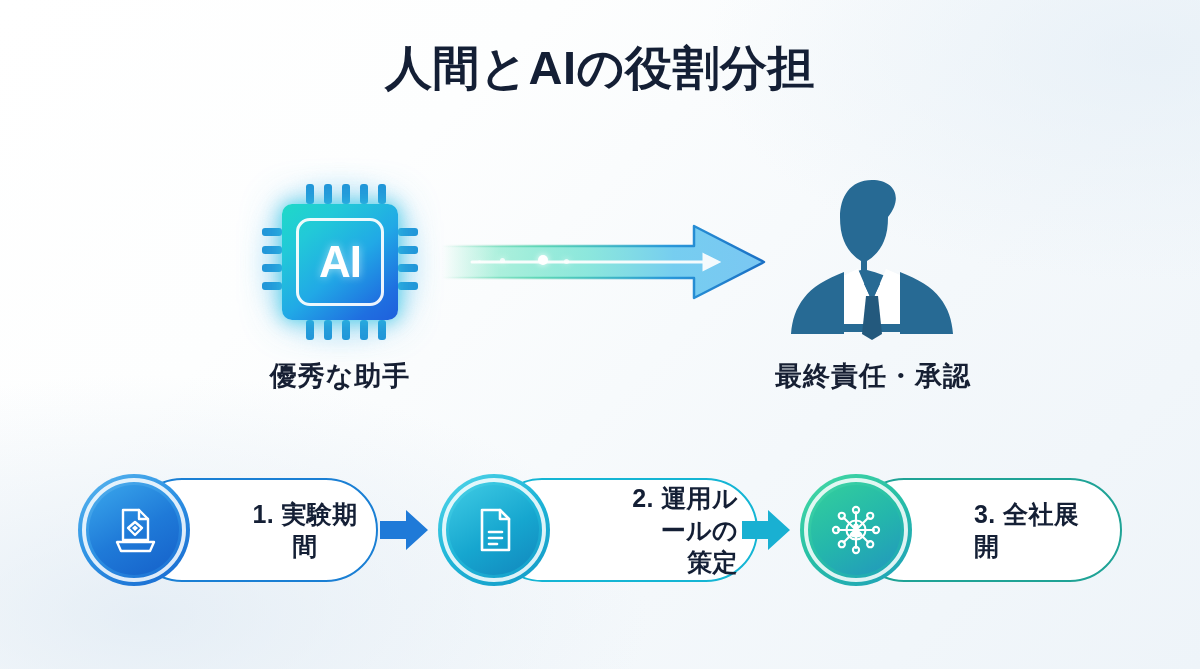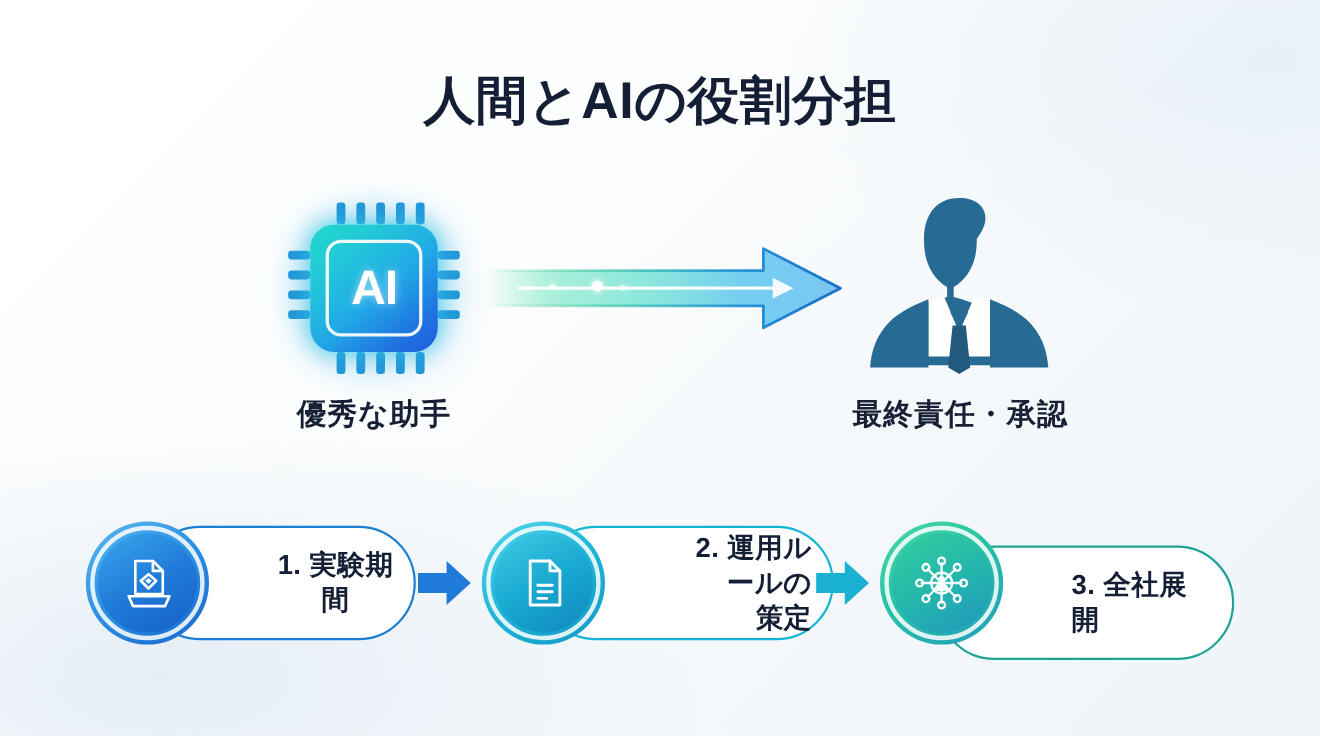--- a/index.html
+++ b/index.html
@@ -21,21 +21,21 @@
     background:
       radial-gradient(ellipse 70% 60% at 12% 92%, rgba(222,233,243,0.75) 0%, rgba(235,242,248,0.0) 60%),
       radial-gradient(ellipse 60% 55% at 96% 8%, rgba(228,238,246,0.7) 0%, rgba(240,246,250,0.0) 62%),
       linear-gradient(135deg, #ffffff 0%, #fdfefe 30%, #f4f8fb 66%, #eef4f9 100%);
     overflow: hidden;
   }
 
   
   .title {
     position: absolute;
-    top: 63px;
+    top: 40px;
     left: 0;
     width: 1200px;
     text-align: center;
     font-size: 47px;
     line-height: 1.18;
     font-weight: 700;
     letter-spacing: 0.5px;
     color: #141f35;
     white-space: nowrap;
   }
@@ -65,21 +65,21 @@
     border-radius: 50%;
     background: radial-gradient(circle, rgba(64,224,220,0.42) 0%, rgba(90,200,240,0.20) 42%, rgba(120,210,250,0.0) 70%);
     filter: blur(6px);
   }
   .chip-body {
     position: absolute;
     left: 32px;
     top: 32px;
     width: 116px;
     height: 116px;
-    border-radius: 22px;
+    border-radius: 10px;
     background: linear-gradient(140deg, #1fd9c8 0%, #22c9d8 24%, #21a9e6 54%, #1f6fe0 84%, #1f5fdc 100%);
     box-shadow: 0 0 18px rgba(46,203,227,0.75), 0 0 42px rgba(60,170,235,0.45);
   }
   .chip-inner {
     position: absolute;
     left: 14px; top: 14px;
     width: 88px; height: 88px;
     box-sizing: border-box;
     border: 3px solid rgba(255,255,255,0.92);
     border-radius: 14px;
@@ -208,21 +208,21 @@
     align-items: center;
     justify-content: center;
   }
 
   
   .step-1 { left: 78px;  width: 300px; }
   .step-1 .pill { width: 248px; text-align: center; }
   .step-2 { left: 438px; width: 320px; }
   .step-2 .pill { width: 268px; }
   .step-3 { left: 800px; width: 322px; }
-  .step-3 .pill { width: 270px; margin-top: 18px; }
+  .step-3 .pill { width: 270px; }
 
   .step-1 .badge { background: linear-gradient(145deg,#5ab7ef 0%,#2f93e4 45%,#1667cf 100%); }
   .step-1 .badge-core { background: linear-gradient(150deg,#3aa7ec 0%,#1f7ad8 52%,#1560c9 100%); }
   .step-2 .pill { border-color: #14b5d4; text-align: right; }
   .step-2 .badge { background: linear-gradient(145deg,#56d7ea 0%,#1fb6d8 48%,#1398c6 100%); }
   .step-2 .badge-core { background: linear-gradient(150deg,#3fcbe4 0%,#16a6cf 55%,#1287bd 100%); }
   .step-3 .pill { border-color: #1fa396; }
   .step-3 .badge { background: linear-gradient(145deg,#47dba4 0%,#27bfa6 48%,#1f9fbb 100%); }
   .step-3 .badge-core { background: linear-gradient(150deg,#33cf9c 0%,#24b6ac 52%,#2296be 100%); }
 

